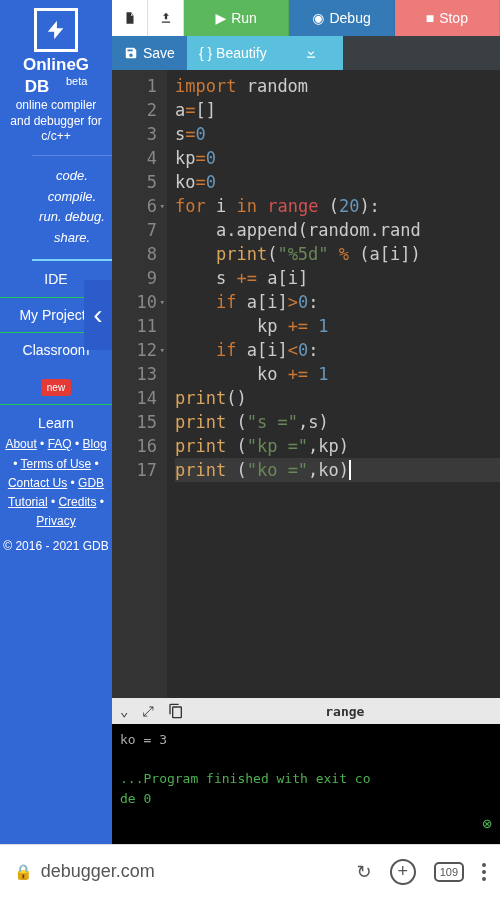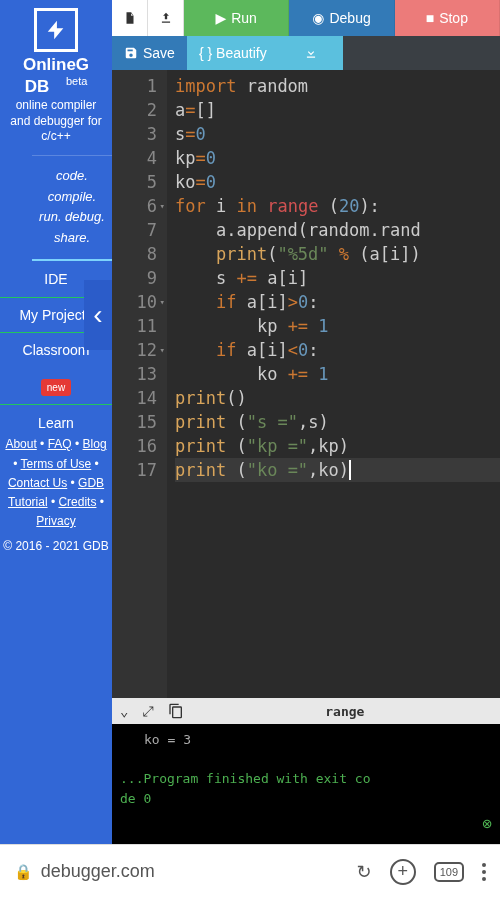--- a/index.html
+++ b/index.html
@@ -54,21 +54,21 @@
 .op { color: #cc7832; }
 .num { color: #6897bb; }
 .str { color: #6a8759; }
 .punc { color: #ccc; }
 .cursor { border-right: 2px solid #fff; }
 
 .console-wrap { background: #000; color: #fff; font-family: monospace; font-size: 13px; }
 .console-header { background: #e8e8e8; color: #333; height: 26px; display: flex; align-items: center; padding: 0 8px; gap: 14px; font-size: 14px; }
 .console-header .title { flex: 1; text-align: center; font-weight: bold; font-size: 13px; }
 .console-body { padding: 6px 8px; height: 120px; line-height: 1.5; position: relative; }
-.console-body .out { color: #aaa; margin-left: 24px; }
+.console-body .out { color: #aaa; }
 .console-body .finish { color: #4caf50; }
 .console-close { position: absolute; right: 8px; bottom: 8px; color: #4caf50; font-size: 16px; cursor: pointer; }
 
 .browser-bar { height: 54px; background: #fff; border-top: 1px solid #ddd; display: flex; align-items: center; padding: 0 14px; gap: 18px; font-size: 18px; color: #555; }
 .browser-bar .url { flex: 1; display: flex; align-items: center; gap: 8px; }
 .lock-icon { font-size: 15px; }
 .tab-count { border: 2px solid #555; border-radius: 5px; font-size: 11px; padding: 2px 4px; min-width: 26px; text-align: center; }
 .plus-circle { width: 26px; height: 26px; border: 2px solid #555; border-radius: 50%; display: flex; align-items: center; justify-content: center; font-size: 18px; }
 .menu-dots { display: flex; flex-direction: column; gap: 3px; }
 .menu-dots span { width: 4px; height: 4px; background: #555; border-radius: 50%; }

